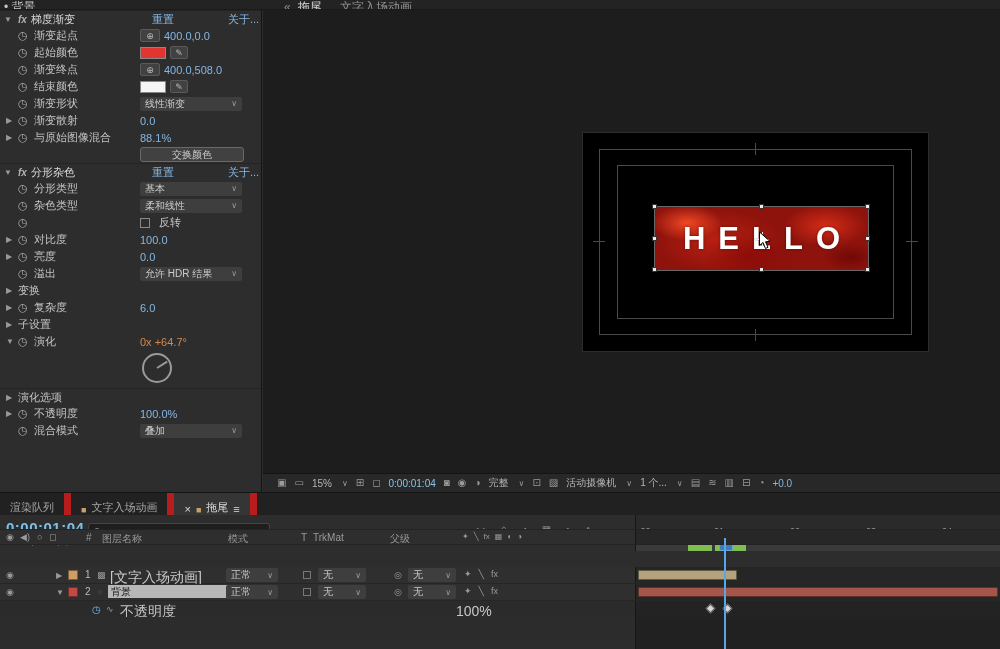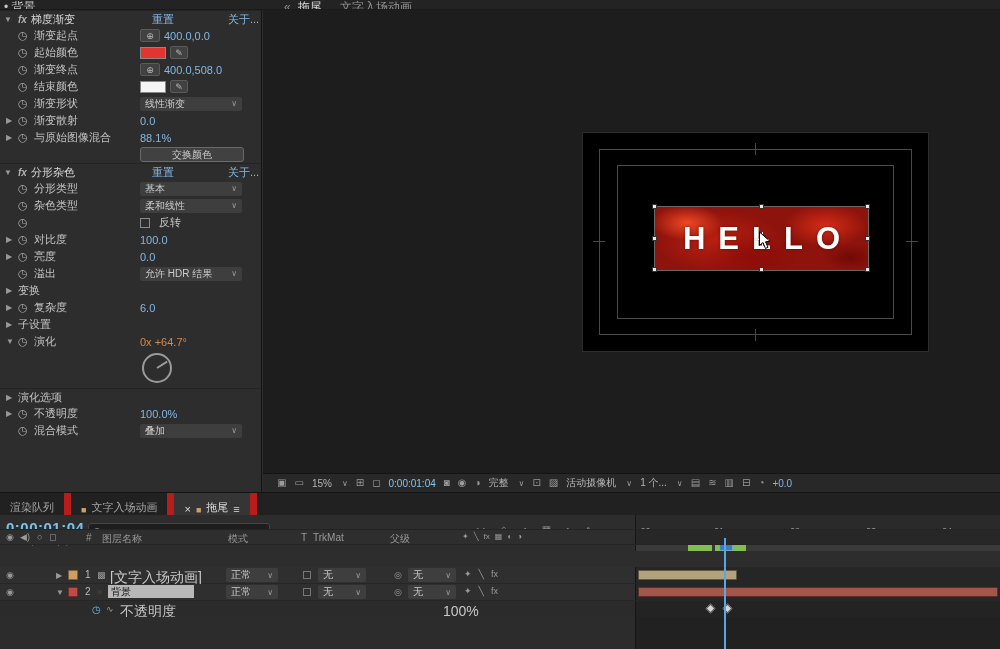--- a/index.html
+++ b/index.html
@@ -85,21 +85,21 @@
 #tlhead .hr{position:absolute;left:635px;right:0;top:0;bottom:0;background:#272727;border-left:1px solid #161616}
 .hico{position:absolute;top:2px;font-size:9px;color:#9a9a9a}
 #swhead{position:absolute;left:462px;top:2px;display:flex;gap:5px;font-size:8px;color:#9a9a9a}
 .lrow{position:absolute;left:0;width:100%;height:17px;background:#2f2f2f;border-bottom:1px solid #262626;display:flex}
 .rowL{position:relative;width:635px;height:100%}
 .rowR{position:relative;flex:1;background:#262626;border-left:1px solid #161616}
 .lbar{position:absolute;top:3px;height:10px;border:1px solid rgba(0,0,0,.45);border-radius:1px}
 .chip{position:absolute;width:10px;height:10px;top:3px;border-radius:1px;border:1px solid rgba(0,0,0,.4)}
 .lnum{position:absolute;top:2px;font-size:10px;color:#bbb}
 .lname{position:absolute;top:2px;font-size:14px;color:#c8c8c8;white-space:nowrap}
-.rename{position:absolute;left:108px;top:1px;width:86px;height:13px;background:#b8b8b8;color:#151515;font-size:10px;padding:0 3px;line-height:13px}
+.rename{position:absolute;left:108px;top:1px;width:126px;height:13px;background:#b8b8b8;color:#151515;font-size:10px;padding:0 3px;line-height:13px}
 .rowdd{position:absolute;top:1px}
 .ttog{position:absolute;left:303px;top:4px;width:8px;height:8px;border:1px solid #777}
 .swr{position:absolute;left:464px;top:2px;display:flex;gap:7px;font-size:9px;color:#9a9a9a}
 #prow{position:absolute;left:0;top:108px;width:100%;height:16px;display:flex}
 #prow .rowL{background:#2b2b2b}
 #prow .rowR{background:#232323}
 .kf{position:absolute;top:4px;width:7px;height:7px;background:#d8d8d8;border:1px solid #555;transform:rotate(45deg)}
 #tlfill{position:absolute;left:0;top:124px;bottom:0;width:100%;display:flex}
 #tlfill .fL{width:635px;background:#2c2c2c}
 #tlfill .fR{flex:1;background:#212121;border-left:1px solid #161616}
@@ -536,21 +536,21 @@
       <div class="rowR">
         <div class="lbar" style="left: 2px; right: 2px; background: rgb(165, 86, 74);"></div>
       </div>
     </div>
 
     <div id="prow">
       <div class="rowL">
         <span class="hico" style="left:92px;top:3px;color:#6fb1e0;font-size:10px">◷</span>
         <span class="hico" style="left:106px;top:3px">∿</span>
         <span class="lname" style="left:120px;color:#c3c3c3">不透明度</span>
-        <span class="lname bluev" style="left:443px">100%</span>
+        <span class="lname bluev" style="left:456px">100%</span>
       </div>
       <div class="rowR">
         <span class="kf" style="left:71px"></span>
         <span class="kf" style="left:88px"></span>
       </div>
     </div>
 
     <div id="tlfill">
       <div class="fL"></div>
       <div class="fR"></div>

